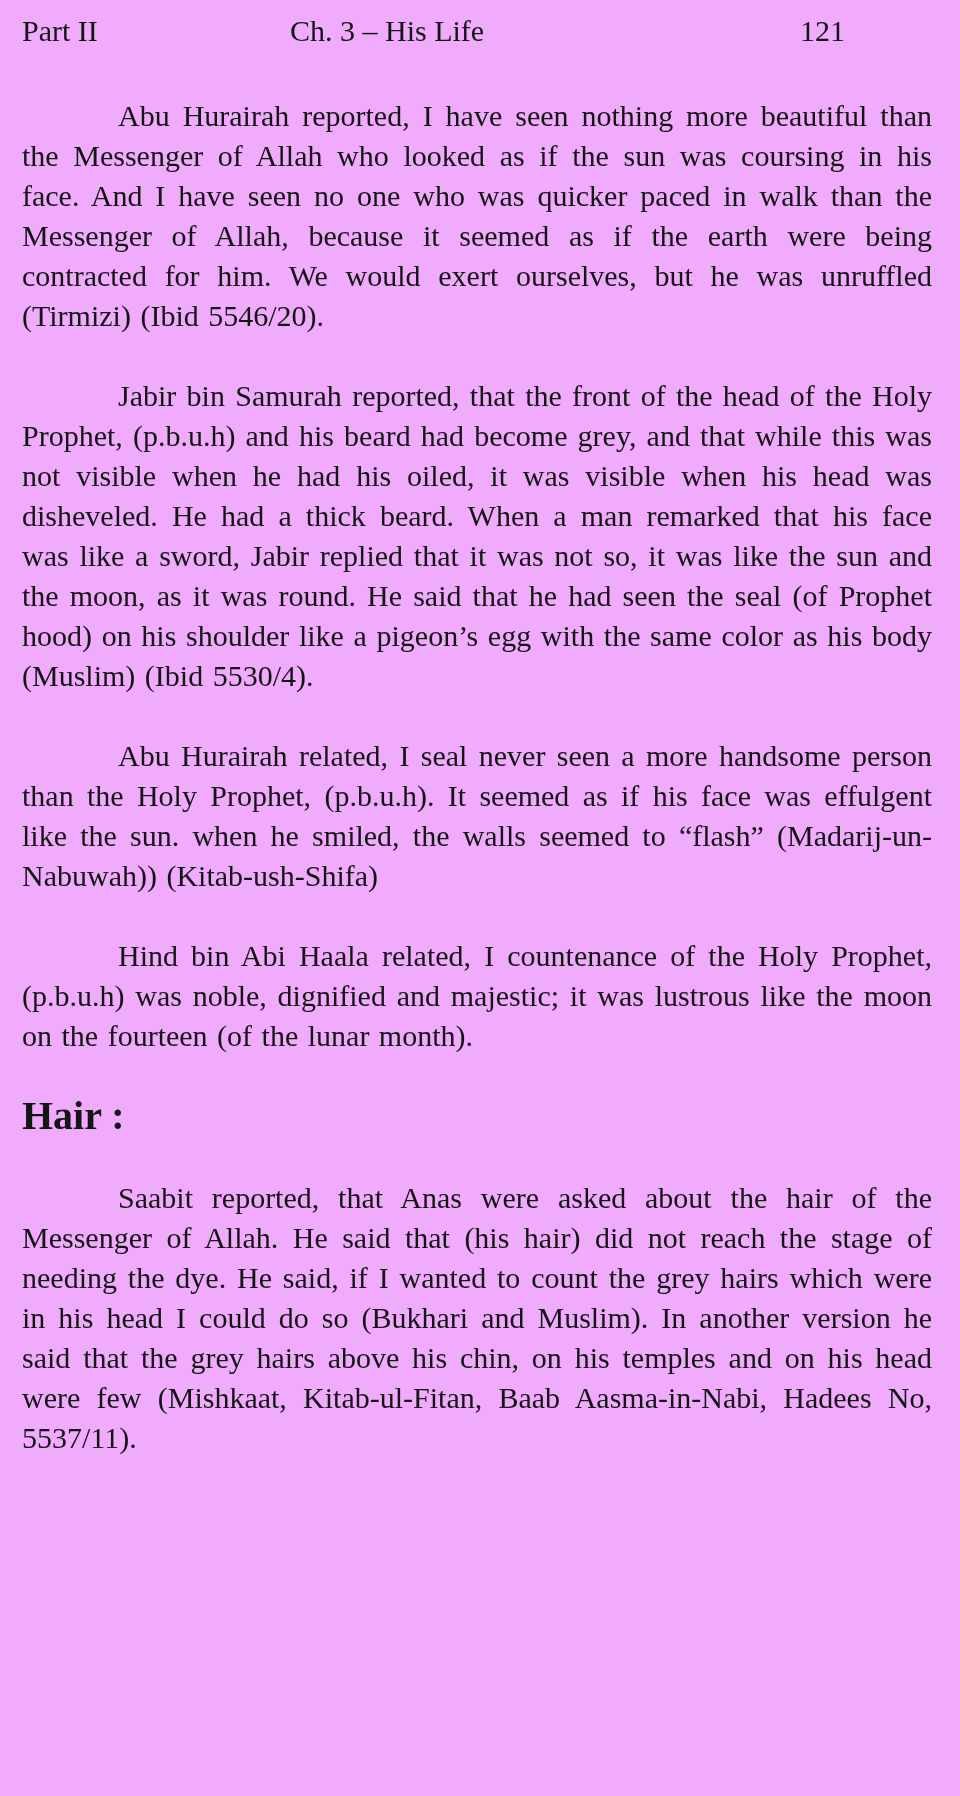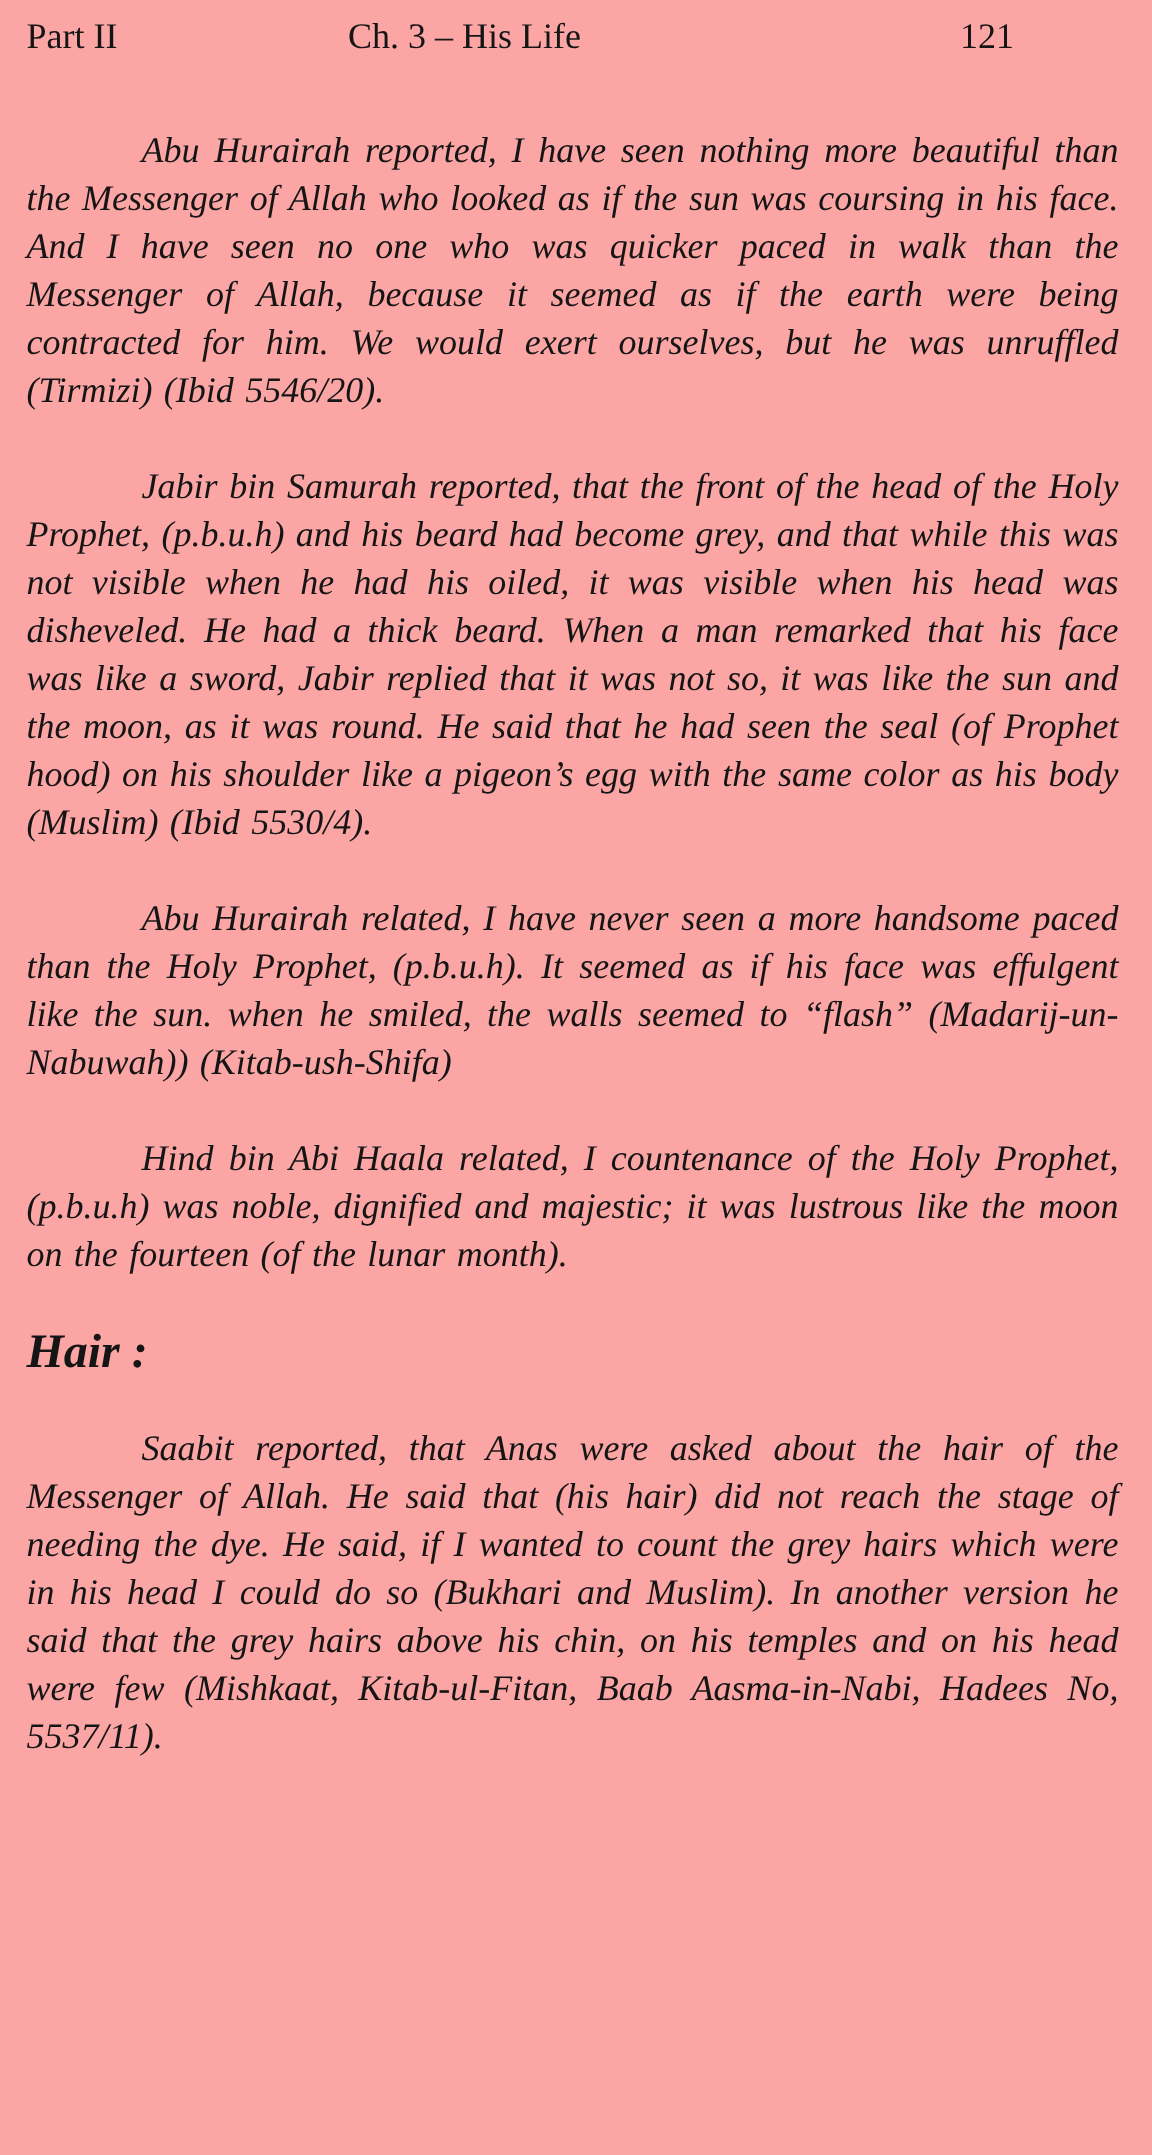--- a/index.html
+++ b/index.html
@@ -5,21 +5,21 @@
   html, body {
     margin: 0;
     padding: 0;
     background: #ffffff;
   }
   .page {
     position: relative;
     width: 960px;
     height: 1796px;
     box-sizing: border-box;
-    background: #fca5a5;
+    background: #f0abfc;
     color: #151515;
     font-family: "Liberation Serif", "DejaVu Serif", serif;
     font-size: 30px;
     padding: 14px 28px 0 22px;
     overflow: hidden;
   }
   .page-header {
     position: relative;
     height: 42px;
     font-size: 30px;
@@ -33,22 +33,21 @@
     position: absolute;
     left: 268px;
     top: 0;
   }
   .hdr-page {
     position: absolute;
     left: 778px;
     top: 0;
   }
   .page-body {
-    margin-top: 50px;
-    font-style: italic;
+    margin-top: 40px;
   }
   .page-body p {
     margin: 0 0 40px 0;
     text-align: justify;
     text-indent: 96px;
     line-height: 40px;
     word-spacing: 2px;
   }
   .section-heading {
     margin: 0 0 42px 0;
@@ -68,21 +67,21 @@
     <span class="hdr-page">121</span>
   </header>
 
   <main class="page-body">
 
     <p>Abu Hurairah reported, I have seen nothing more beautiful than the Messenger of Allah who looked as if the sun was coursing in his face. And I have seen no one who was quicker paced in walk than the Messenger of Allah, because it seemed as if the earth were being contracted for him. We would exert ourselves, but he was unruffled (Tirmizi) (Ibid 5546/20).</p>
 
     <p>Jabir bin Samurah reported, that the front of the head of the Holy Prophet, (p.b.u.h) and his beard had become grey, and that while this was not visible when he had his oiled, it was visible when his head was disheveled. He had a thick beard. When a man remarked that his face was like a sword, Jabir replied that it was not so, it was like the sun and the moon, as it was round. He said that he had seen the seal (of Prophet hood) on his shoulder like a pigeon’s egg with the same color as his body (Muslim) (Ibid 5530/4).</p>
 
 
-    <p>Abu Hurairah related, I have never seen a more handsome paced than the Holy Prophet, (p.b.u.h). It seemed as if his face was effulgent like the sun. when he smiled, the walls seemed to “flash” (Madarij-un-Nabuwah)) (Kitab-ush-Shifa)</p>
+    <p>Abu Hurairah related, I seal never seen a more handsome person than the Holy Prophet, (p.b.u.h). It seemed as if his face was effulgent like the sun. when he smiled, the walls seemed to “flash” (Madarij-un-Nabuwah)) (Kitab-ush-Shifa)</p>
 
     <p>Hind bin Abi Haala related, I countenance of the Holy Prophet, (p.b.u.h) was noble, dignified and majestic; it was lustrous like the moon on the fourteen (of the lunar month).</p>
 
     <h2 class="section-heading">Hair :</h2>
 
     <p>Saabit reported, that Anas were asked about the hair of the Messenger of Allah. He said that (his hair) did not reach the stage of needing the dye. He said, if I wanted to count the grey hairs which were in his head I could do so (Bukhari and Muslim). In another version he said that the grey hairs above his chin, on his temples and on his head were few (Mishkaat, Kitab-ul-Fitan, Baab Aasma-in-Nabi, Hadees No, 5537/11).</p>
 
   </main>
 
 </div>

